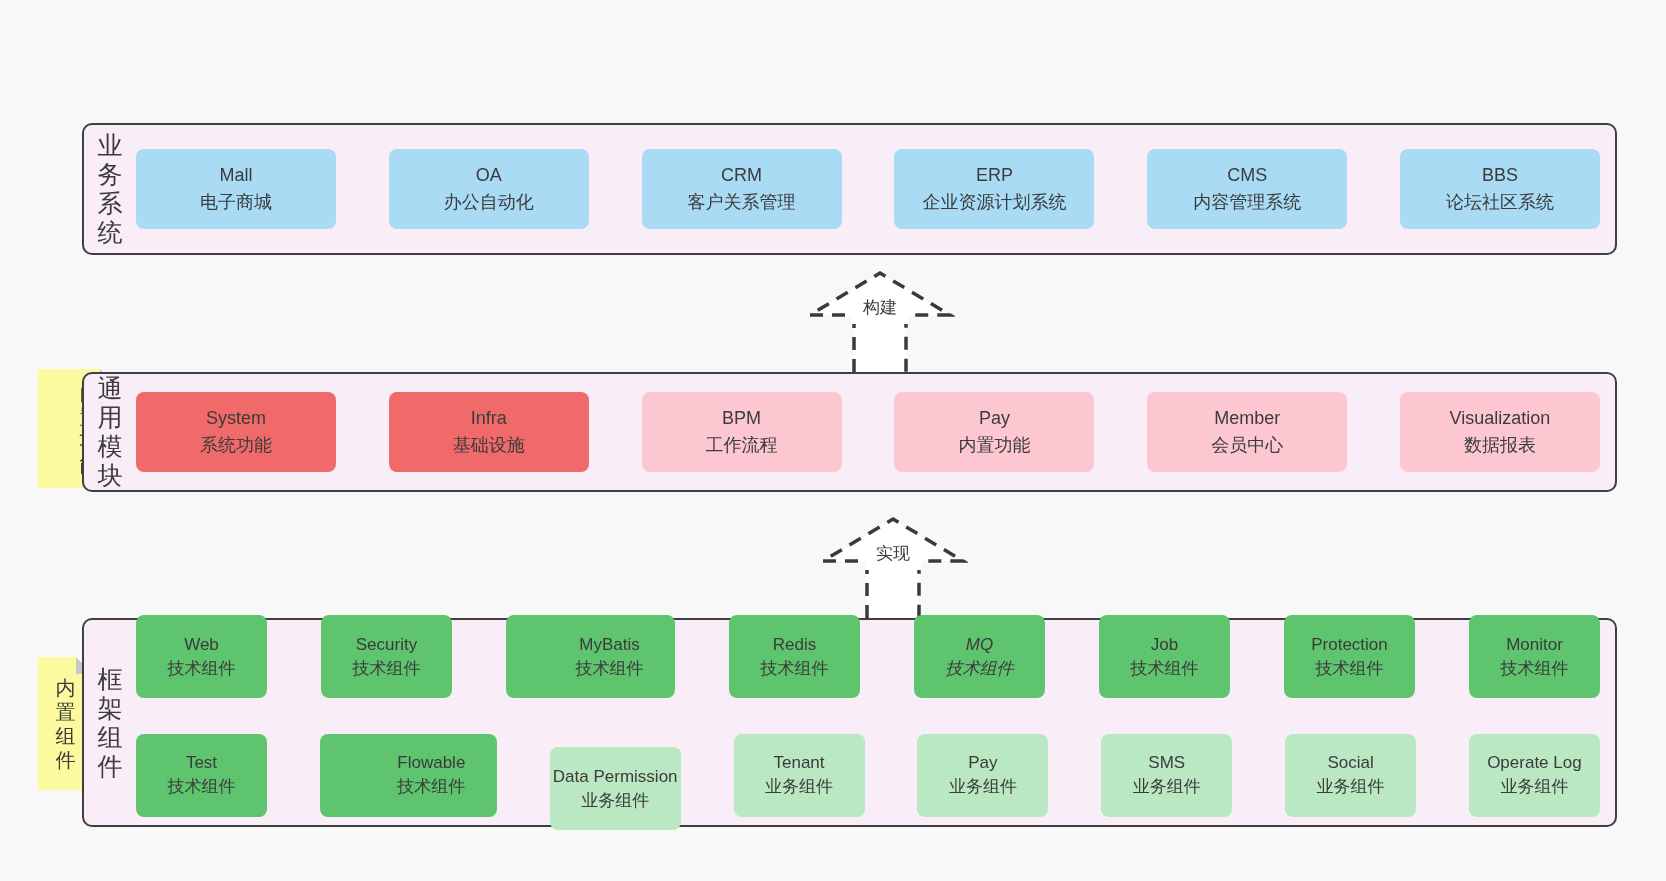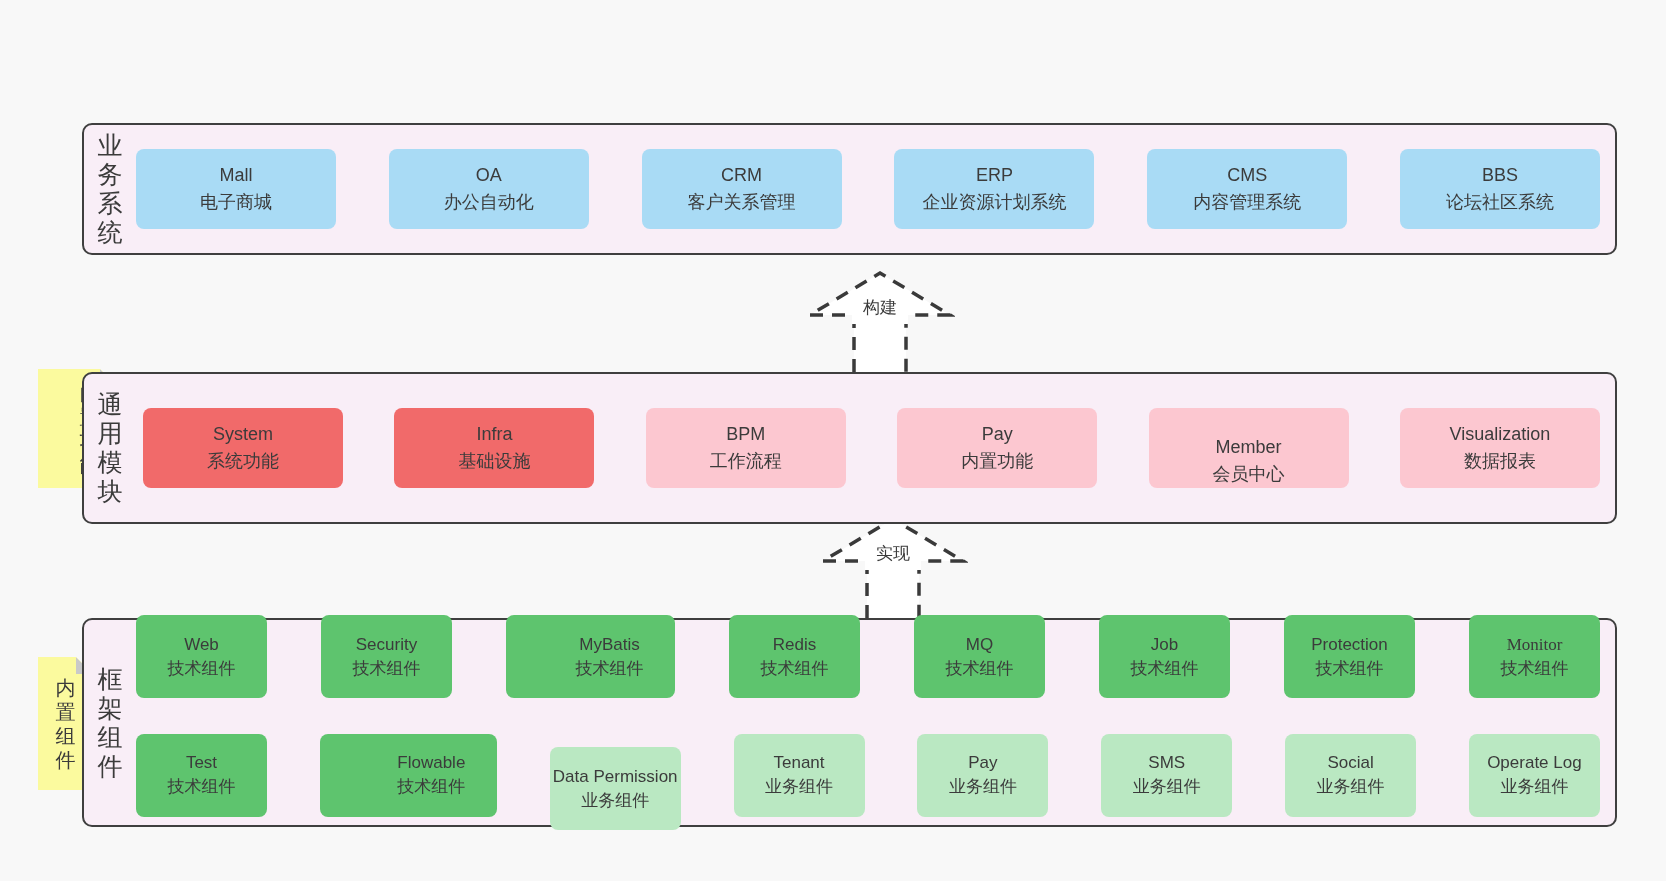--- a/index.html
+++ b/index.html
@@ -21,21 +21,21 @@
     left: 82px;
     width: 1535px;
     box-sizing: border-box;
     background: var(--panel-bg, #f9eef7);
     border: 2px solid var(--panel-border, #3f3f3f);
     border-radius: 10px;
     display: flex;
     z-index: 2;
   }
   .layer.business   { top: 123px; height: 132px; }
-  .layer.modules    { top: 372px; height: 152px; gap: 7px; }
+  .layer.modules    { top: 372px; height: 120px; }
   .layer.components { top: 618px; height: 209px; }
 
   .layer-label {
     flex: 0 0 52px;
     display: flex;
     align-items: center;
     justify-content: center;
   }
   .v-text {
     width: 1em;
@@ -179,21 +179,21 @@
           <div class="box-desc">基础设施</div>
         </div>
         <div class="box" style="background: var(--pink);">
           <div class="box-name">BPM</div>
           <div class="box-desc">工作流程</div>
         </div>
         <div class="box" style="background: var(--pink);">
           <div class="box-name">Pay</div>
           <div class="box-desc">内置功能</div>
         </div>
-        <div class="box" style="background: var(--pink); justify-content: flex-end;">
+        <div class="box" style="background: var(--pink);">
           <div class="box-name">Member</div>
           <div class="box-desc">会员中心</div>
         </div>
         <div class="box" style="background: var(--pink);">
           <div class="box-name">Visualization</div>
           <div class="box-desc">数据报表</div>
         </div>
       </div>
   </section>
 
@@ -218,33 +218,33 @@
             <div class="box-desc">技术组件</div>
           </div>
           <div class="box" style="background: var(--green); padding-left: 38px;">
             <div class="box-name">MyBatis</div>
             <div class="box-desc">技术组件</div>
           </div>
           <div class="box" style="background: var(--green);">
             <div class="box-name">Redis</div>
             <div class="box-desc">技术组件</div>
           </div>
-          <div class="box" style="background: var(--green);">
+          <div class="box" style="background: var(--green); font-style: italic;">
             <div class="box-name">MQ</div>
             <div class="box-desc">技术组件</div>
           </div>
           <div class="box" style="background: var(--green);">
             <div class="box-name">Job</div>
             <div class="box-desc">技术组件</div>
           </div>
           <div class="box" style="background: var(--green);">
             <div class="box-name">Protection</div>
             <div class="box-desc">技术组件</div>
           </div>
-          <div class="box" style="background: var(--green); font-family: Liberation Serif, serif;">
+          <div class="box" style="background: var(--green);">
             <div class="box-name">Monitor</div>
             <div class="box-desc">技术组件</div>
           </div>
         </div>
       <div class="layer-row">
           <div class="box" style="background: var(--green);">
             <div class="box-name">Test</div>
             <div class="box-desc">技术组件</div>
           </div>
           <div class="box" style="background: var(--green); padding-left: 46px;">

